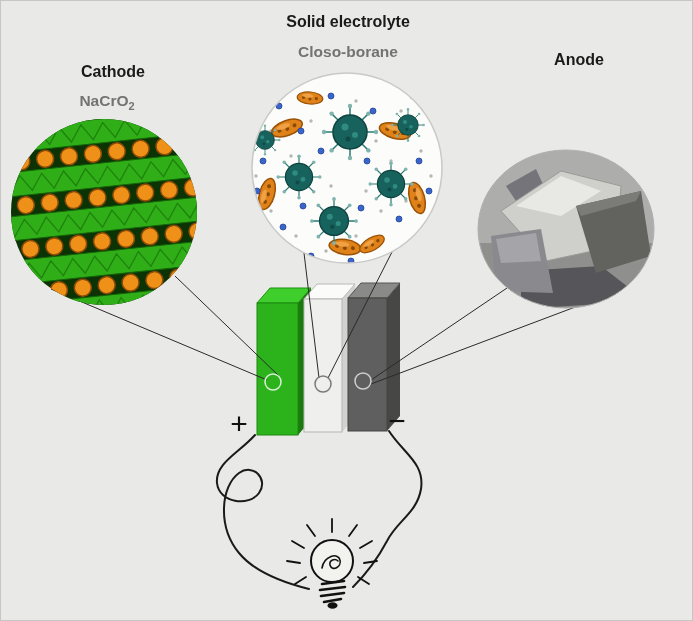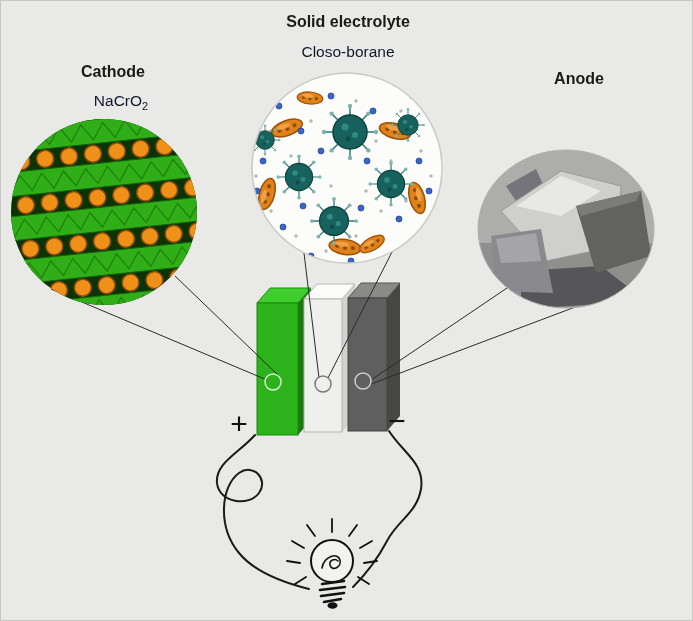--- a/index.html
+++ b/index.html
@@ -14,21 +14,21 @@
   }
   .stage svg{position:absolute;left:0;top:0;}
   .label{
     position:absolute;
     transform:translateX(-50%);
     white-space:nowrap;
     text-align:center;
     color:#1a1a1a;
   }
   .title{font-weight:700;font-size:16px;}
-  .subtitle{font-weight:400;font-size:15.5px;color:#0f172a;}
+  .subtitle{font-weight:700;font-size:15.5px;color:#737373;}
   .subtitle sub{font-size:11px;}
   .terminal{
     position:absolute;
     transform:translateX(-50%);
     font-size:30px;
     font-weight:400;
     color:#111;
   }
 </style>
 </head>
@@ -269,23 +269,23 @@
         <line x1="321" y1="583" x2="343" y2="580"></line>
         <line x1="319" y1="589" x2="344" y2="586"></line>
         <line x1="320" y1="595" x2="343" y2="592"></line>
         <line x1="323" y1="601" x2="340" y2="598"></line>
       </g>
       <ellipse cx="331.5" cy="604.5" rx="5" ry="3.2" fill="#111"></ellipse>
     </g>
   </svg>
 
   <div class="label title" style="left:112px;top:62px">Cathode</div>
-  <div class="label subtitle" style="left:120px;top:91px"><span>NaCrO</span><sub>2</sub></div>
+  <div class="label subtitle" style="left:106px;top:91px"><span>NaCrO</span><sub>2</sub></div>
 
   <div class="label title" style="left:347px;top:12px">Solid electrolyte</div>
   <div class="label subtitle" style="left:347px;top:42px">Closo-borane</div>
 
-  <div class="label title" style="left:578px;top:69px">Anode</div>
+  <div class="label title" style="left:578px;top:50px">Anode</div>
 
   <div class="terminal" style="left:238px;top:406px">+</div>
   <div class="terminal" style="left:396px;top:403px">−</div>
 
 </div>
 
 </body></html>

